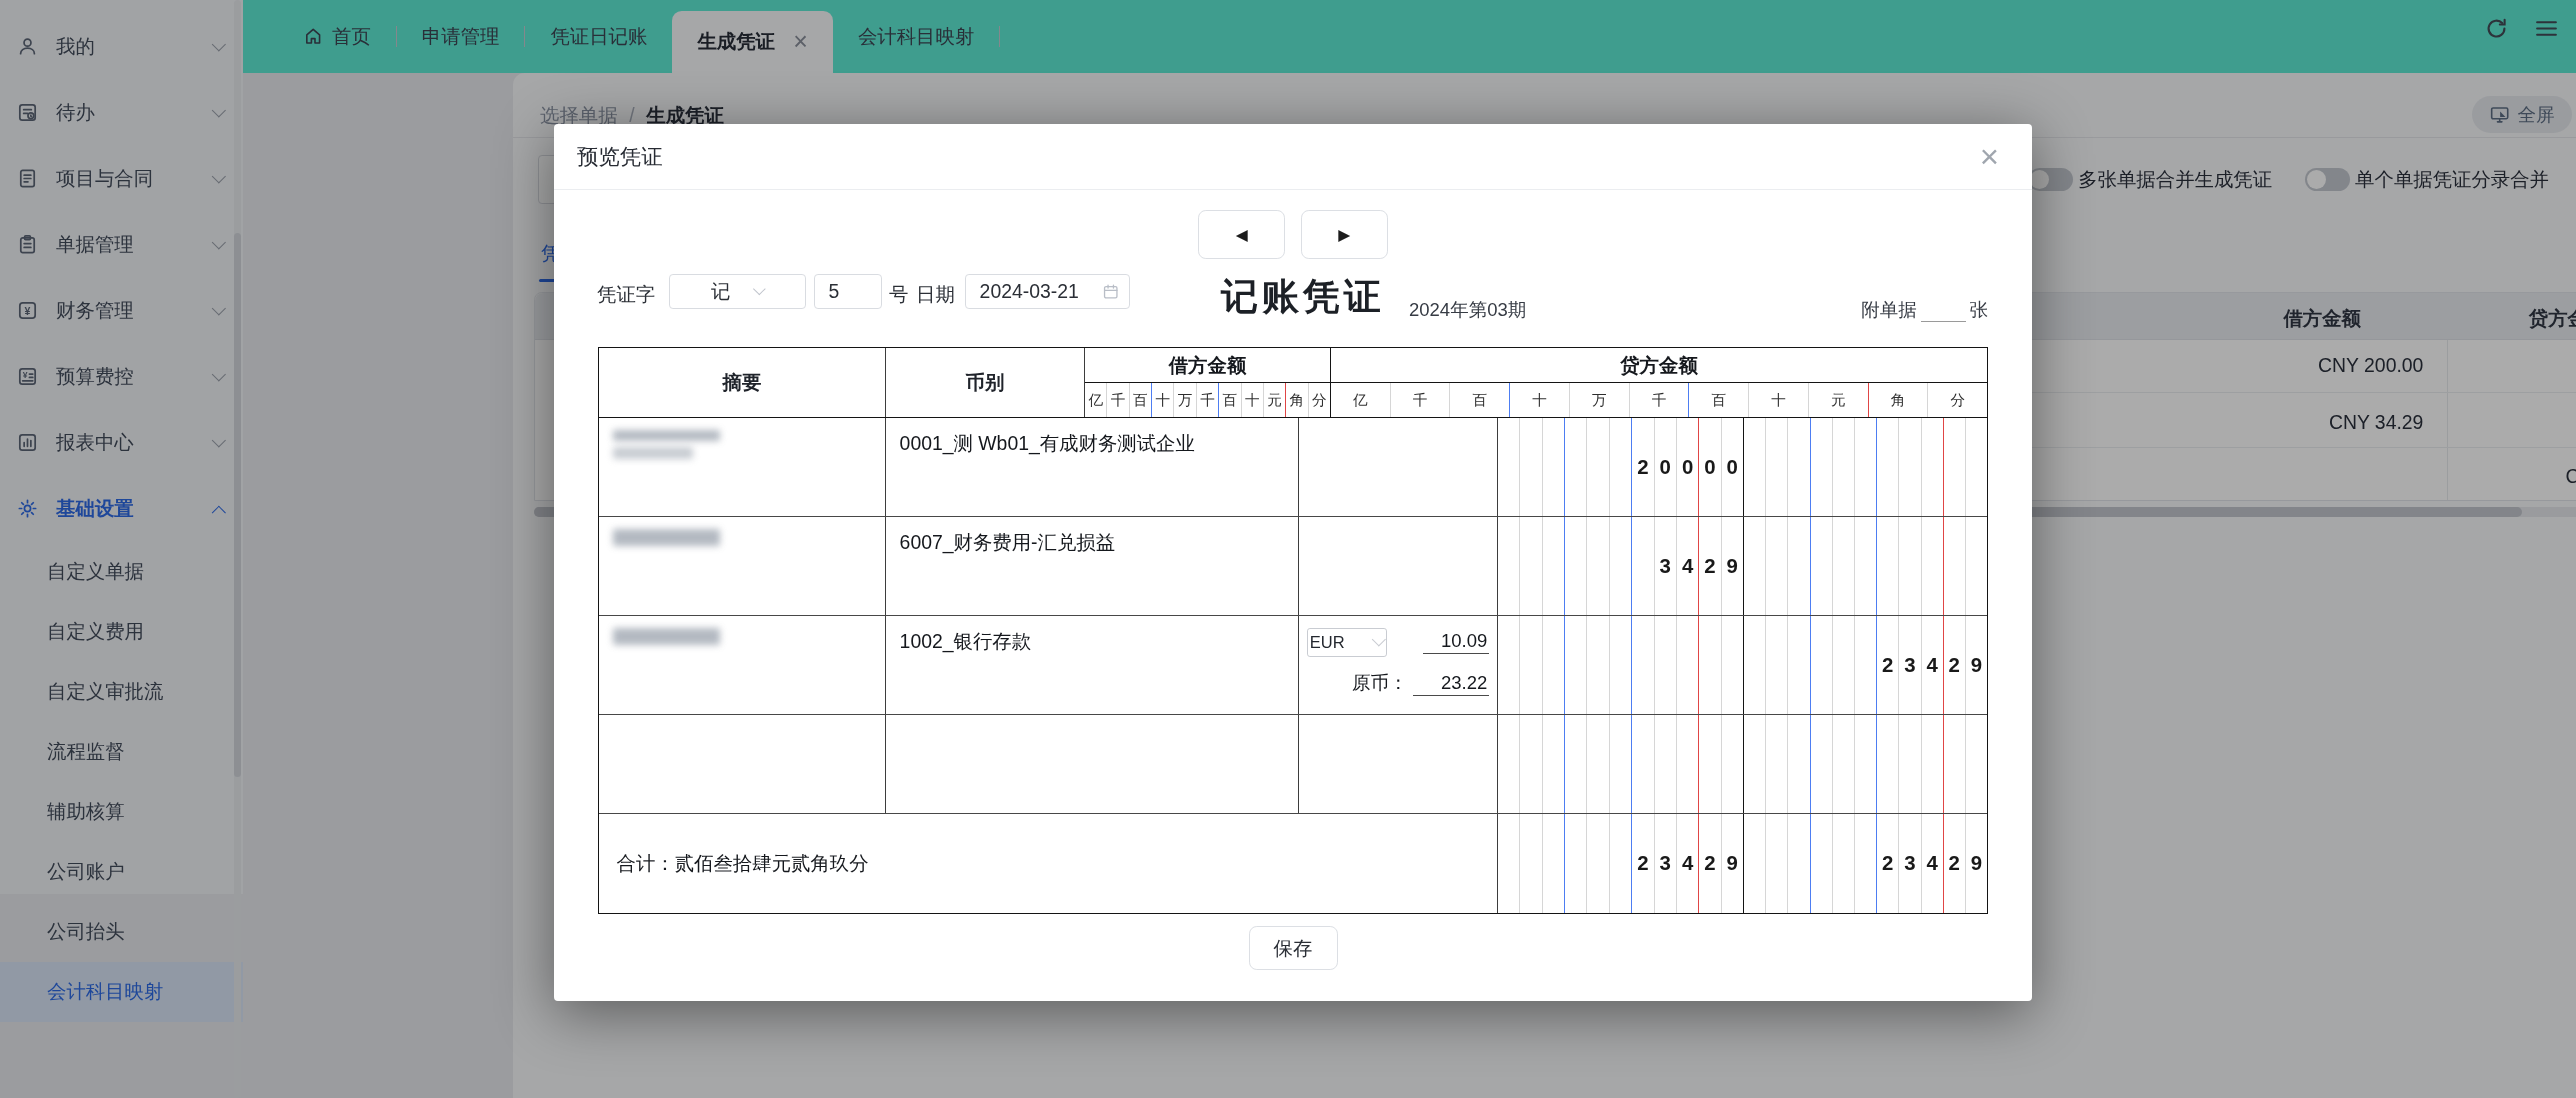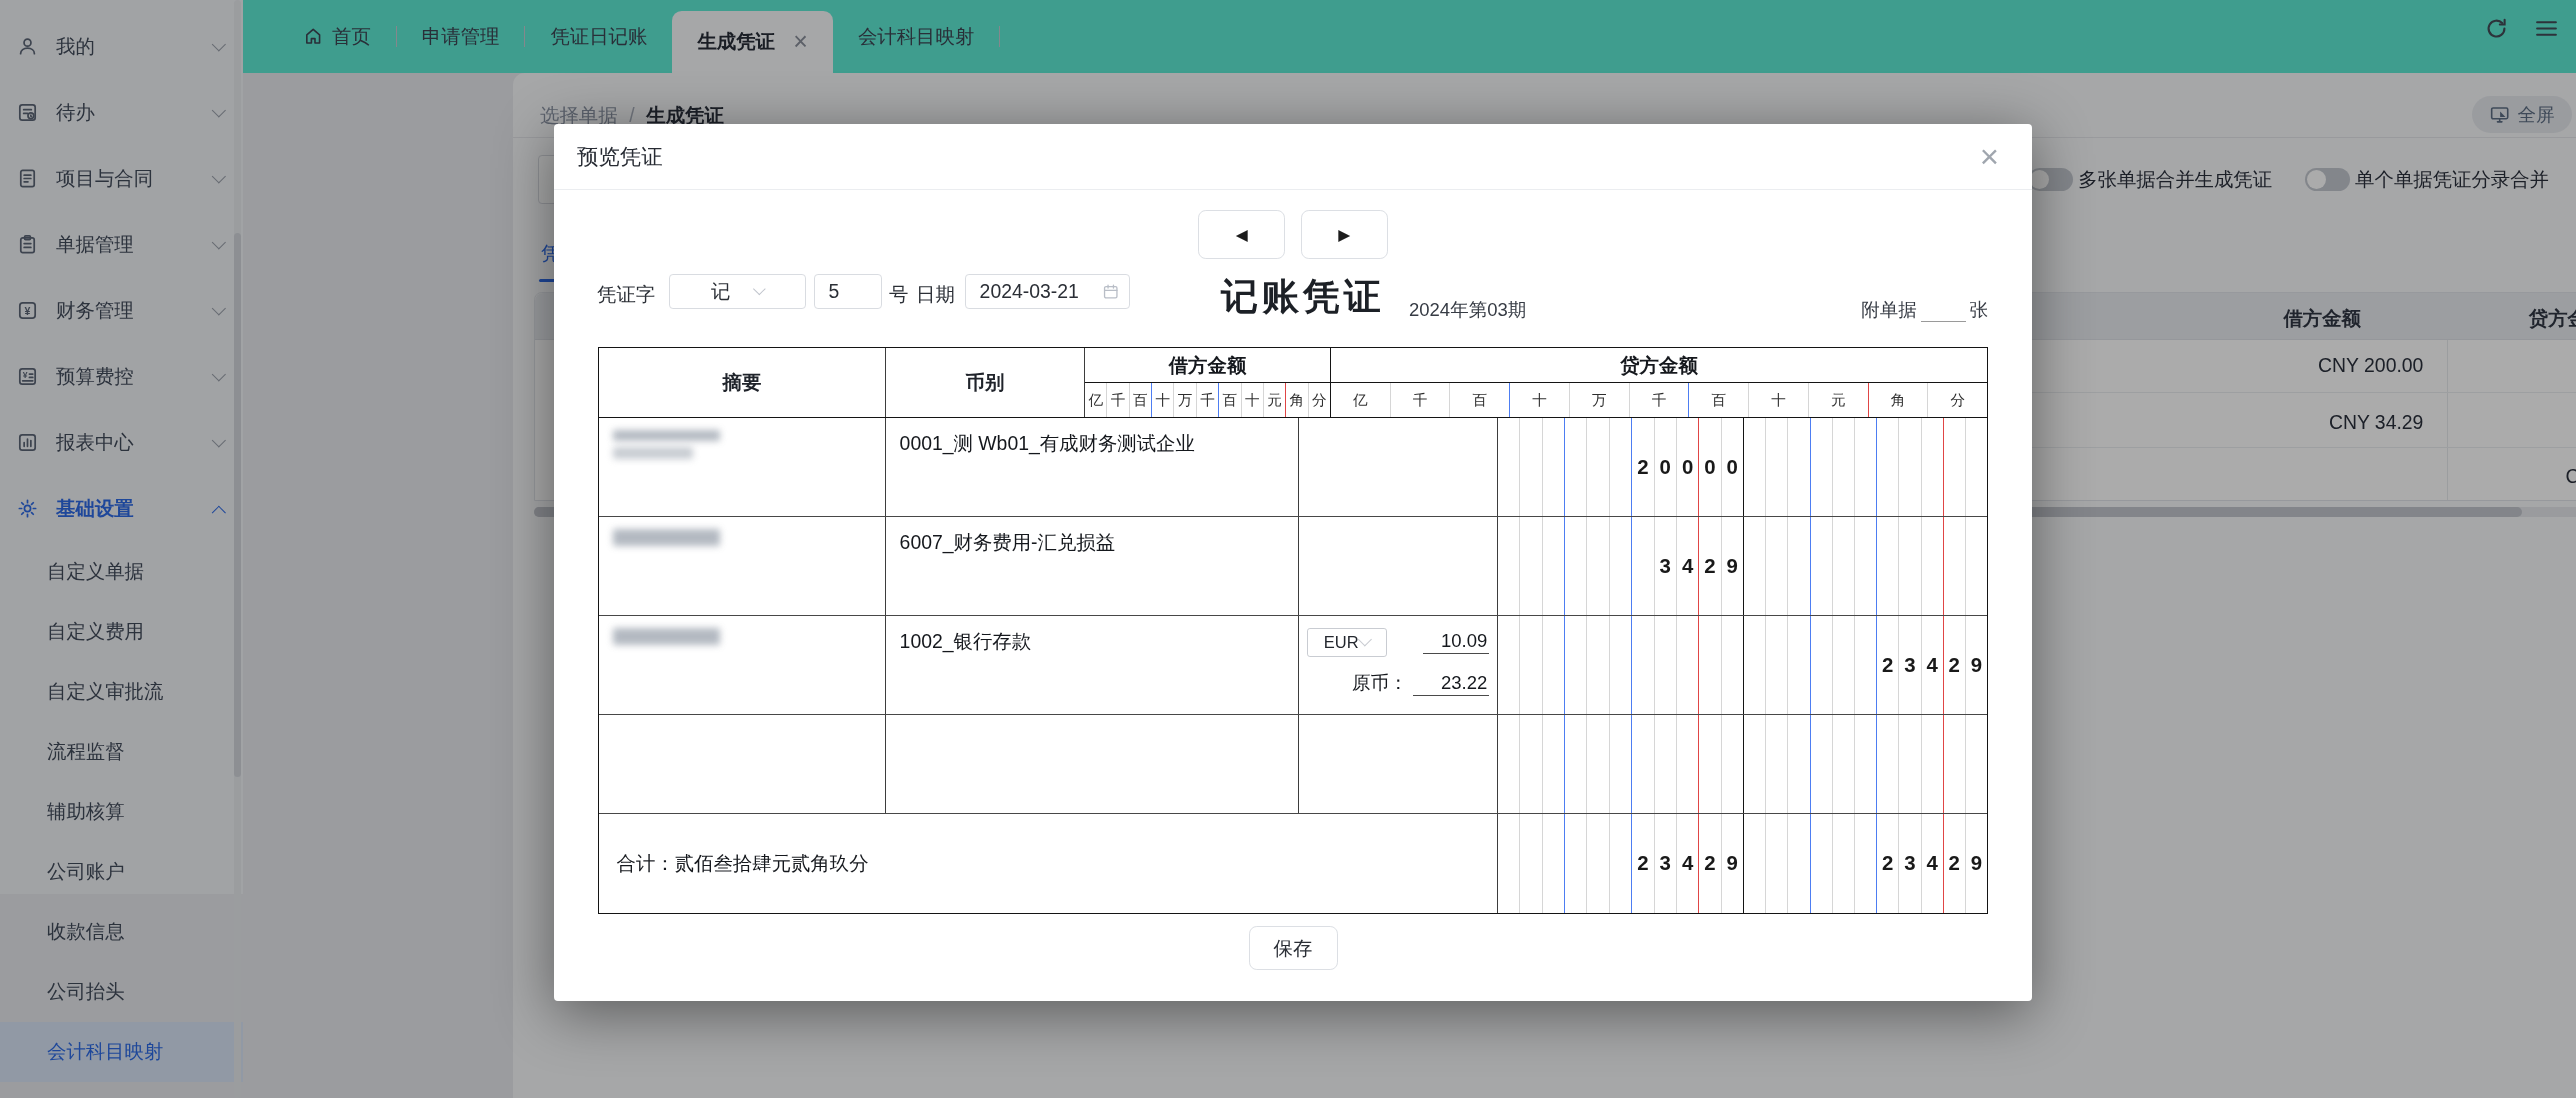--- a/index.html
+++ b/index.html
@@ -109,21 +109,21 @@
   .dl.b,.dc.b{border-right:1px solid #4d7df2}
   .dl.r,.dc.r{border-right:1px solid #e04545}
   .dl:last-child,.dc:last-child{border-right:none}
   .sum-pad{padding:11.7px 13.6px}
   .acc-pad{padding:11.7px 13.6px;font-size:19.4px}
   .redact{display:block;border-radius:1.9px;background:#9aa2ad;filter:blur(3.9px);opacity:.75;margin-bottom:5.8px}
   .c-total{width:899px;border-right:1px solid #3d3d3d;display:flex;align-items:center;padding-left:17.5px;
     font-weight:400;font-size:19.4px;flex:none}
   .cur-line1{display:flex;align-items:center;margin:11.7px 7.8px 0 7.8px;justify-content:space-between}
   .eur-box{display:flex;align-items:center;justify-content:space-between;width:80px;height:29px;border:1px solid #c9ccd2;
-    border-radius:2.9px;padding:0 16px;font-size:16.5px;color:#23272e;cursor:pointer}
+    border-radius:2.9px;padding:0 2px;font-size:16.5px;color:#23272e;cursor:pointer}
   .u-val{border-bottom:1.9px solid #4a4a4a;min-width:66px;text-align:right;font-size:18.5px;padding:0 1.9px 1px}
   .cur-line2{display:flex;align-items:baseline;margin:13.6px 7.8px 0 7.8px;font-size:18.5px;justify-content:flex-end;gap:5.8px}
   .save-btn{position:absolute;left:0;right:0;top:802px;margin:0 auto;width:89px;height:44px;border:1px solid #dcdfe4;
     border-radius:7.8px;background:#fff;font-size:19.4px;color:#2b2f36;cursor:pointer;font-family:inherit}
 </style>
 </head>
 <body>
 
 <div id="screen">
 
@@ -212,21 +212,20 @@
           </span>
           <span class="lbl">基础设置</span>
           <span class="chev up"></span>
         </div>
         <div class="sub-item">自定义单据</div>
         <div class="sub-item">自定义费用</div>
         <div class="sub-item">自定义审批流</div>
         <div class="sub-item">流程监督</div>
         <div class="sub-item">辅助核算</div>
         <div class="sub-item">公司账户</div>
-        <div class="sub-item">收款信息</div>
         <div class="sub-item">公司抬头</div>
         <div class="sub-item active">会计科目映射</div>
       </div>
     <div class="sb-track"></div>
     <div class="sb-thumb"></div>
   </div>
 
   <div class="main">
     <div class="tabbar">
       <div style="display:flex;align-items:center;height:73px;">

